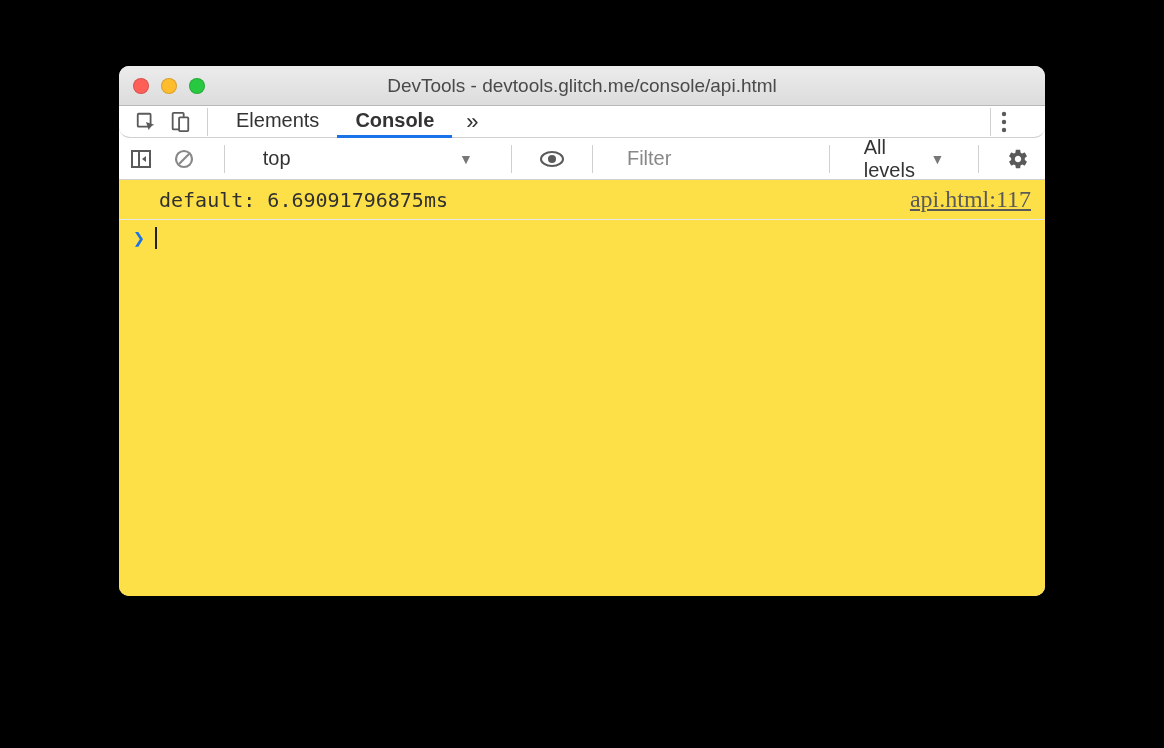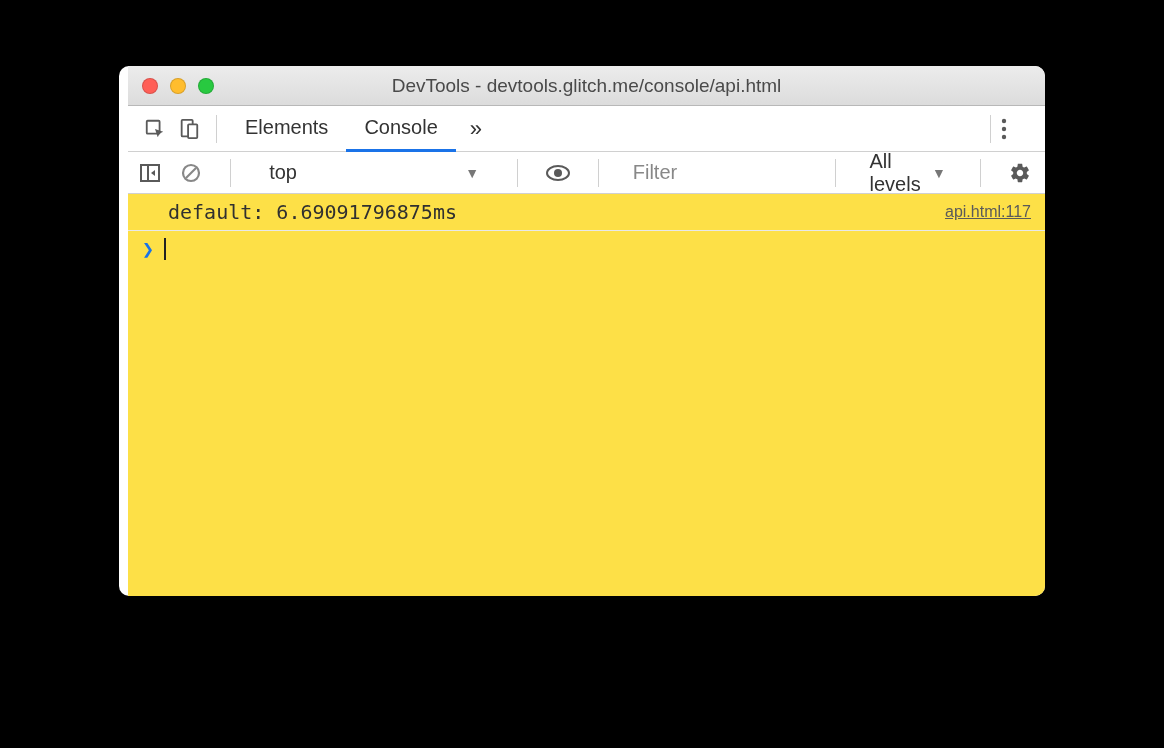--- a/index.html
+++ b/index.html
@@ -15,21 +15,20 @@
     }
     .window {
       width: 926px;
       height: 530px;
       background: #fff;
       border-radius: 10px;
       box-shadow: 0 20px 60px rgba(0,0,0,0.5);
       overflow: hidden;
       display: flex;
       flex-direction: column;
-      padding-left: 9px;
     }
     .titlebar {
       height: 40px;
       background: linear-gradient(#ececec, #dcdcdc);
       border-bottom: 1px solid #b8b8b8;
       display: flex;
       align-items: center;
       padding: 0 14px;
       position: relative;
     }
@@ -40,45 +39,46 @@
     .light.green { background: #28c940; }
     .title {
       position: absolute;
       left: 0; right: 0;
       text-align: center;
       font-size: 19px;
       color: #4a4a4a;
       pointer-events: none;
     }
     .tabbar {
-      height: 46px;
+      height: 32px;
       border-bottom: 1px solid #d0d0d0;
       display: flex;
       align-items: center;
       padding: 0 10px;
+      border-radius: 11px;
     }
     .tabbar .iconbtn {
       width: 34px; height: 34px;
       display: flex; align-items: center; justify-content: center;
       color: #5a5a5a;
     }
     .vsep { width: 1px; height: 28px; background: #d0d0d0; margin: 0 10px; }
     .tabs { display: flex; align-items: center; gap: 0; height: 100%; }
     .tab {
       padding: 0 18px;
       height: 100%;
       display: flex;
       align-items: center;
       font-size: 20px;
       color: #333;
       cursor: pointer;
       border-bottom: 3px solid transparent;
       margin-bottom: -1px;
     }
-    .tab.active { border-bottom-color: #1a73e8; }
+    .tab.active { border-bottom-color: #1a73e8; font-weight: bold; }
     .more-tabs { padding: 0 14px; font-size: 22px; color: #333; cursor: pointer; }
     .spacer { flex: 1; }
     .kebab { width: 34px; font-size: 22px; color: #5a5a5a; text-align: center; cursor: pointer; }
 
     .toolbar {
       height: 42px;
       border-bottom: 1px solid #d0d0d0;
       display: flex;
       align-items: center;
       padding: 0 10px;
@@ -107,22 +107,22 @@
     .console-body { flex: 1; background: #fde047; overflow: auto; }
     .log-row {
       display: flex; align-items: center; justify-content: space-between;
       padding: 6px 14px 6px 40px;
       border-bottom: 1px solid #e8e8e8;
       font-family: Menlo, Consolas, monospace;
       font-size: 20px;
       color: #303030;
     }
     .log-source {
-      font-family: Liberation Sans, sans-serif;
-      font-size: 16px;
+      font-family: Liberation Serif, serif;
+      font-size: 24px;
       color: #5a5a5a;
       text-decoration: underline;
       cursor: pointer;
     }
     .prompt-row {
       display: flex; align-items: center;
       padding: 6px 14px;
       font-family: Menlo, Consolas, monospace;
       font-size: 20px;
     }

